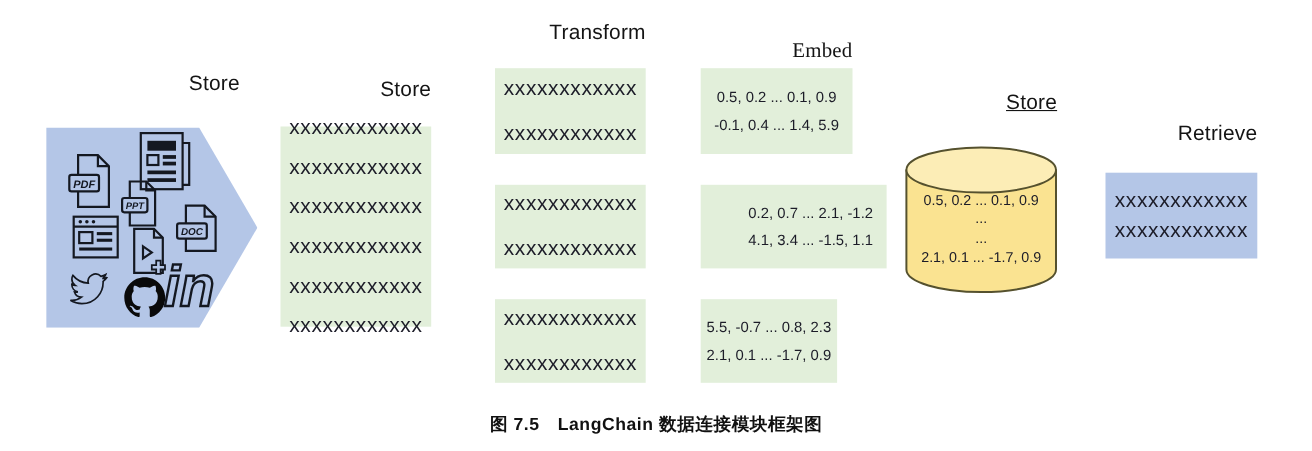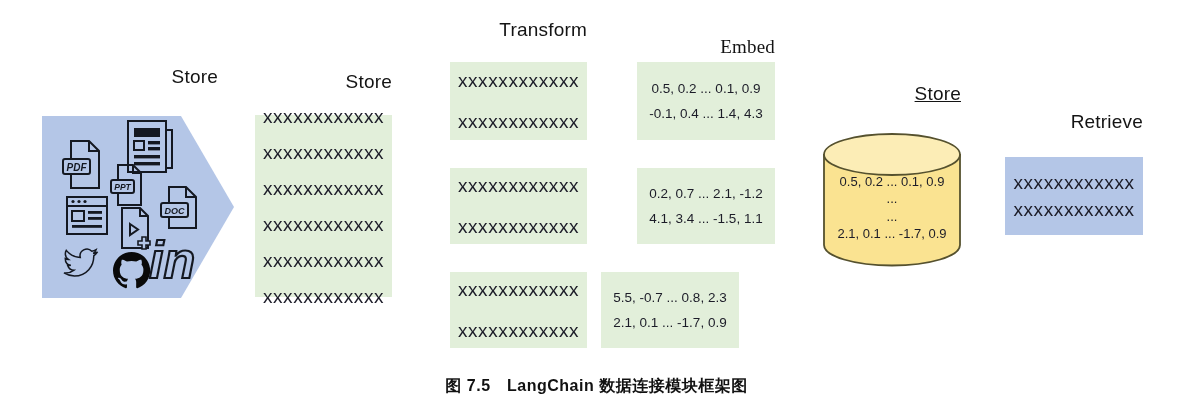--- a/index.html
+++ b/index.html
@@ -134,27 +134,27 @@
     <div class="xrow">xxxxxxxxxxxx</div>
     <div class="xrow">xxxxxxxxxxxx</div>
   </div>
   <div class="gbox tf-col" style="left:450px;top:272px;width:137px;height:76px;">
     <div class="xrow">xxxxxxxxxxxx</div>
     <div class="xrow">xxxxxxxxxxxx</div>
   </div>
 
   <div class="gbox em-col" style="left:637px;top:62px;width:138px;height:78px;">
     <div class="numrow">0.5, 0.2 ... 0.1, 0.9</div>
-    <div class="numrow">-0.1, 0.4 ... 1.4, 4.3</div>
+    <div class="numrow">-0.1, 0.4 ... 1.4, 5.9</div>
   </div>
-  <div class="gbox em-col" style="left:637px;top:168px;width:138px;height:76px;">
+  <div class="gbox em-col" style="left:637px;top:168px;width:138px;height:76px;padding-left:31px;">
     <div class="numrow">0.2, 0.7 ... 2.1, -1.2</div>
     <div class="numrow">4.1, 3.4 ... -1.5, 1.1</div>
   </div>
-  <div class="gbox em-col" style="left:601px;top:272px;width:138px;height:76px;">
+  <div class="gbox em-col" style="left:637px;top:272px;width:124px;height:76px;">
     <div class="numrow">5.5, -0.7 ... 0.8, 2.3</div>
     <div class="numrow">2.1, 0.1 ... -1.7, 0.9</div>
   </div>
 
   <div style="position:absolute;left:822px;top:132px;">
     <svg width="140" height="136" viewBox="0 0 140 136">
       <path d="M2 23 V113 A68 20.5 0 0 0 138 113 V23 Z" fill="#fae391" stroke="#55512e" stroke-width="1.8"></path>
       <ellipse cx="70" cy="22.5" rx="68" ry="20.5" fill="#fcedb6" stroke="#55512e" stroke-width="1.8"></ellipse>
     </svg>
   </div>

